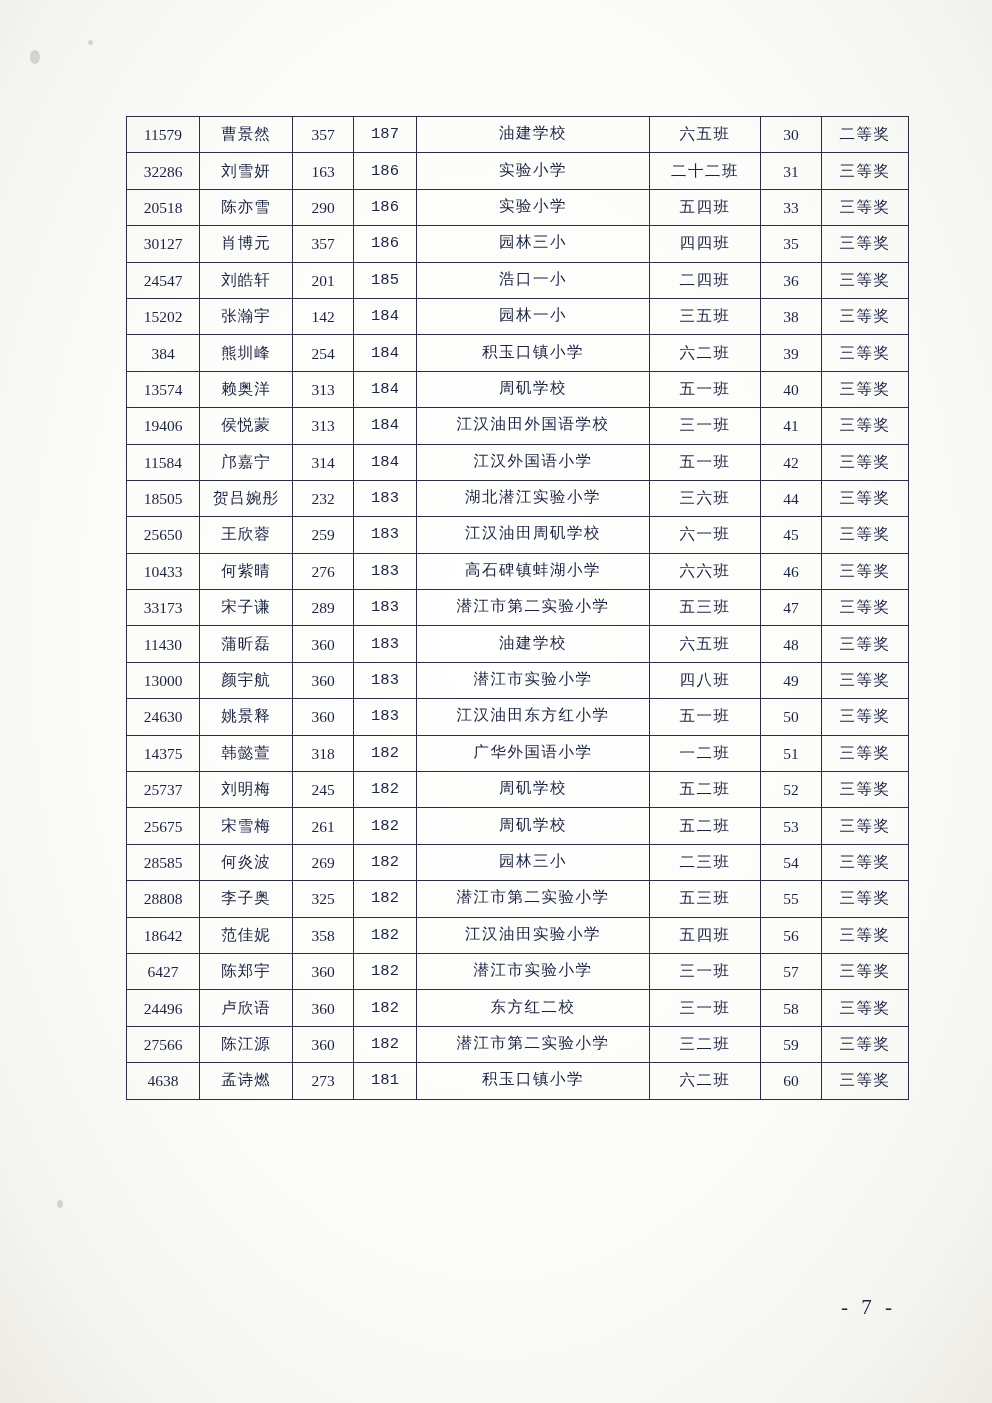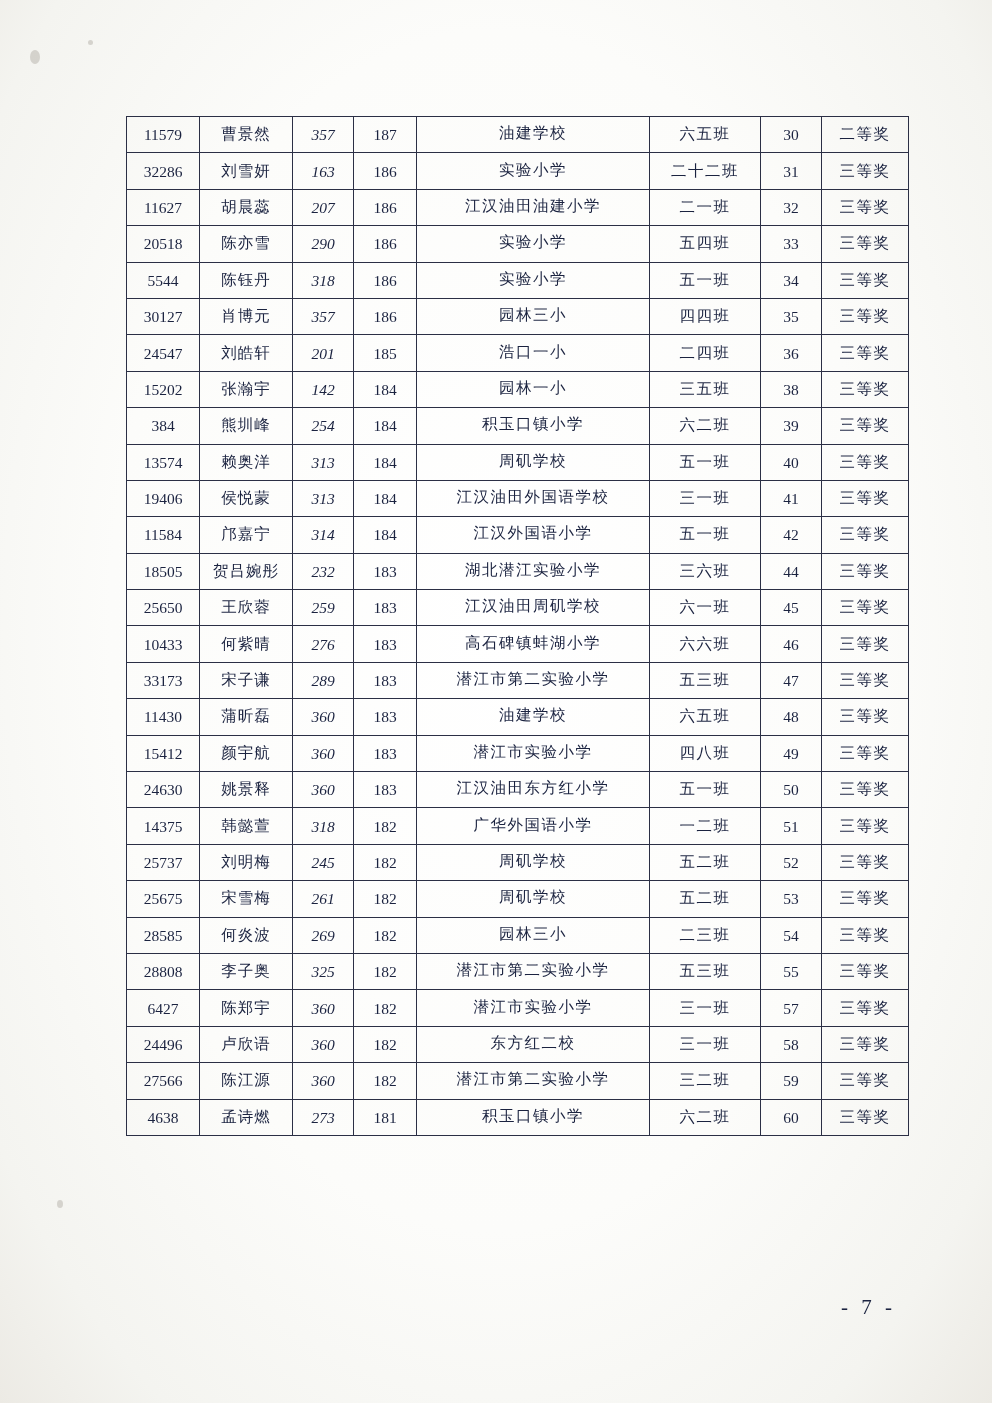--- a/index.html
+++ b/index.html
@@ -49,22 +49,22 @@
     text-align: center;
     vertical-align: middle;
     color: #1b2340;
     font-size: 15.5px;
     line-height: 1.1;
     white-space: nowrap;
     overflow: hidden;
   }
   td.c-id      { width: 68px; }
   td.c-name    { width: 88px; letter-spacing: 1px; }
-  td.c-score1  { width: 56px; font-style: italic; }
-  td.c-score2  { width: 58px; }
+  td.c-score1  { width: 56px; }
+  td.c-score2  { width: 58px; font-family: Liberation Mono, monospace; }
   td.c-school  { width: 228px; letter-spacing: 1.5px; font-family: Liberation Mono, monospace; }
   td.c-class   { width: 106px; letter-spacing: 1.5px; }
   td.c-rank    { width: 56px; margin-top: 37px; }
   td.c-award   { width: 82px; letter-spacing: 1.5px; }
 
   .c-name, .c-school, .c-class, .c-award {
     font-family: "DejaVu Serif", "Liberation Serif", serif;
   }
   .c-id, .c-score1, .c-score2, .c-rank {
     font-family: "Liberation Serif", serif;
@@ -107,50 +107,30 @@
           <td class="c-id">32286</td>
           <td class="c-name">刘雪妍</td>
           <td class="c-score1">163</td>
           <td class="c-score2">186</td>
           <td class="c-school">实验小学</td>
           <td class="c-class">二十二班</td>
           <td class="c-rank">31</td>
           <td class="c-award">三等奖</td>
         </tr>
         <tr>
-          <td class="c-id">11627</td>
-          <td class="c-name">胡晨蕊</td>
-          <td class="c-score1">207</td>
-          <td class="c-score2">186</td>
-          <td class="c-school">江汉油田油建小学</td>
-          <td class="c-class">二一班</td>
-          <td class="c-rank">32</td>
-          <td class="c-award">三等奖</td>
-        </tr>
-        <tr>
           <td class="c-id">20518</td>
           <td class="c-name">陈亦雪</td>
           <td class="c-score1">290</td>
           <td class="c-score2">186</td>
           <td class="c-school">实验小学</td>
           <td class="c-class">五四班</td>
           <td class="c-rank">33</td>
           <td class="c-award">三等奖</td>
         </tr>
         <tr>
-          <td class="c-id">5544</td>
-          <td class="c-name">陈钰丹</td>
-          <td class="c-score1">318</td>
-          <td class="c-score2">186</td>
-          <td class="c-school">实验小学</td>
-          <td class="c-class">五一班</td>
-          <td class="c-rank">34</td>
-          <td class="c-award">三等奖</td>
-        </tr>
-        <tr>
           <td class="c-id">30127</td>
           <td class="c-name">肖博元</td>
           <td class="c-score1">357</td>
           <td class="c-score2">186</td>
           <td class="c-school">园林三小</td>
           <td class="c-class">四四班</td>
           <td class="c-rank">35</td>
           <td class="c-award">三等奖</td>
         </tr>
         <tr>
@@ -257,21 +237,21 @@
           <td class="c-id">11430</td>
           <td class="c-name">蒲昕磊</td>
           <td class="c-score1">360</td>
           <td class="c-score2">183</td>
           <td class="c-school">油建学校</td>
           <td class="c-class">六五班</td>
           <td class="c-rank">48</td>
           <td class="c-award">三等奖</td>
         </tr>
         <tr>
-          <td class="c-id">15412</td>
+          <td class="c-id">13000</td>
           <td class="c-name">颜宇航</td>
           <td class="c-score1">360</td>
           <td class="c-score2">183</td>
           <td class="c-school">潜江市实验小学</td>
           <td class="c-class">四八班</td>
           <td class="c-rank">49</td>
           <td class="c-award">三等奖</td>
         </tr>
         <tr>
           <td class="c-id">24630</td>
@@ -324,20 +304,30 @@
           <td class="c-award">三等奖</td>
         </tr>
         <tr>
           <td class="c-id">28808</td>
           <td class="c-name">李子奥</td>
           <td class="c-score1">325</td>
           <td class="c-score2">182</td>
           <td class="c-school">潜江市第二实验小学</td>
           <td class="c-class">五三班</td>
           <td class="c-rank">55</td>
+          <td class="c-award">三等奖</td>
+        </tr>
+        <tr>
+          <td class="c-id">18642</td>
+          <td class="c-name">范佳妮</td>
+          <td class="c-score1">358</td>
+          <td class="c-score2">182</td>
+          <td class="c-school">江汉油田实验小学</td>
+          <td class="c-class">五四班</td>
+          <td class="c-rank">56</td>
           <td class="c-award">三等奖</td>
         </tr>
         <tr>
           <td class="c-id">6427</td>
           <td class="c-name">陈郑宇</td>
           <td class="c-score1">360</td>
           <td class="c-score2">182</td>
           <td class="c-school">潜江市实验小学</td>
           <td class="c-class">三一班</td>
           <td class="c-rank">57</td>

